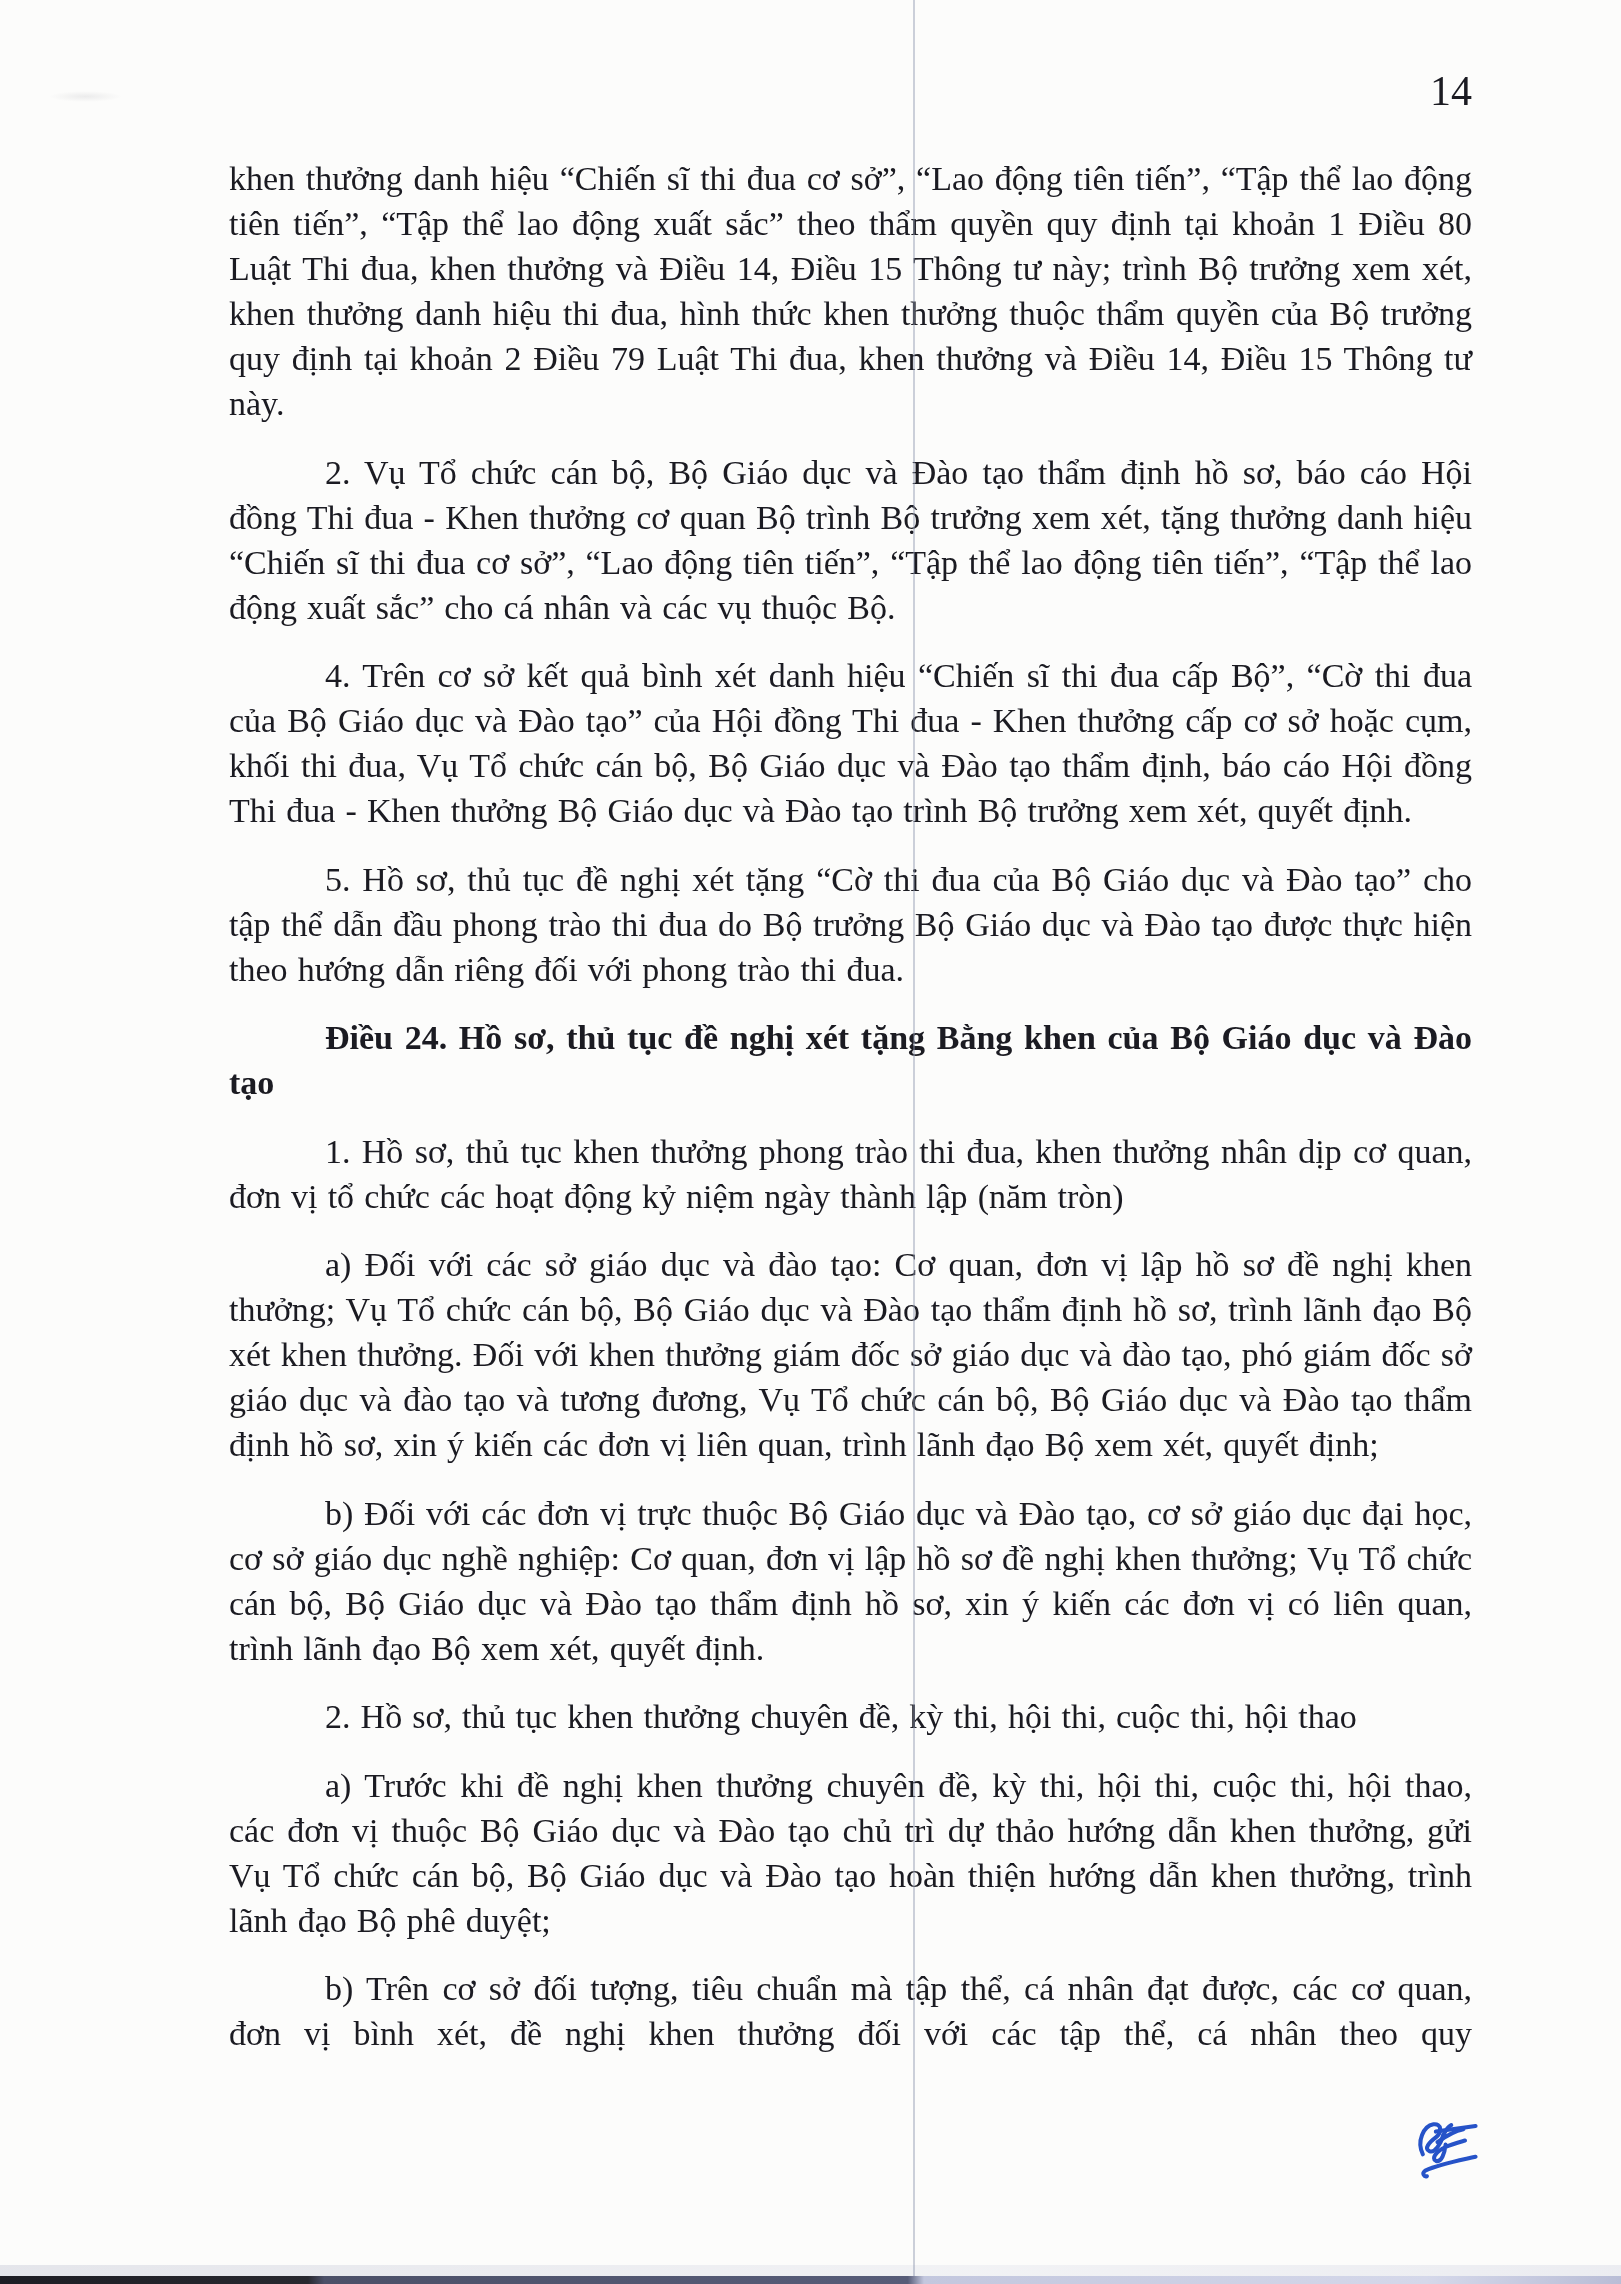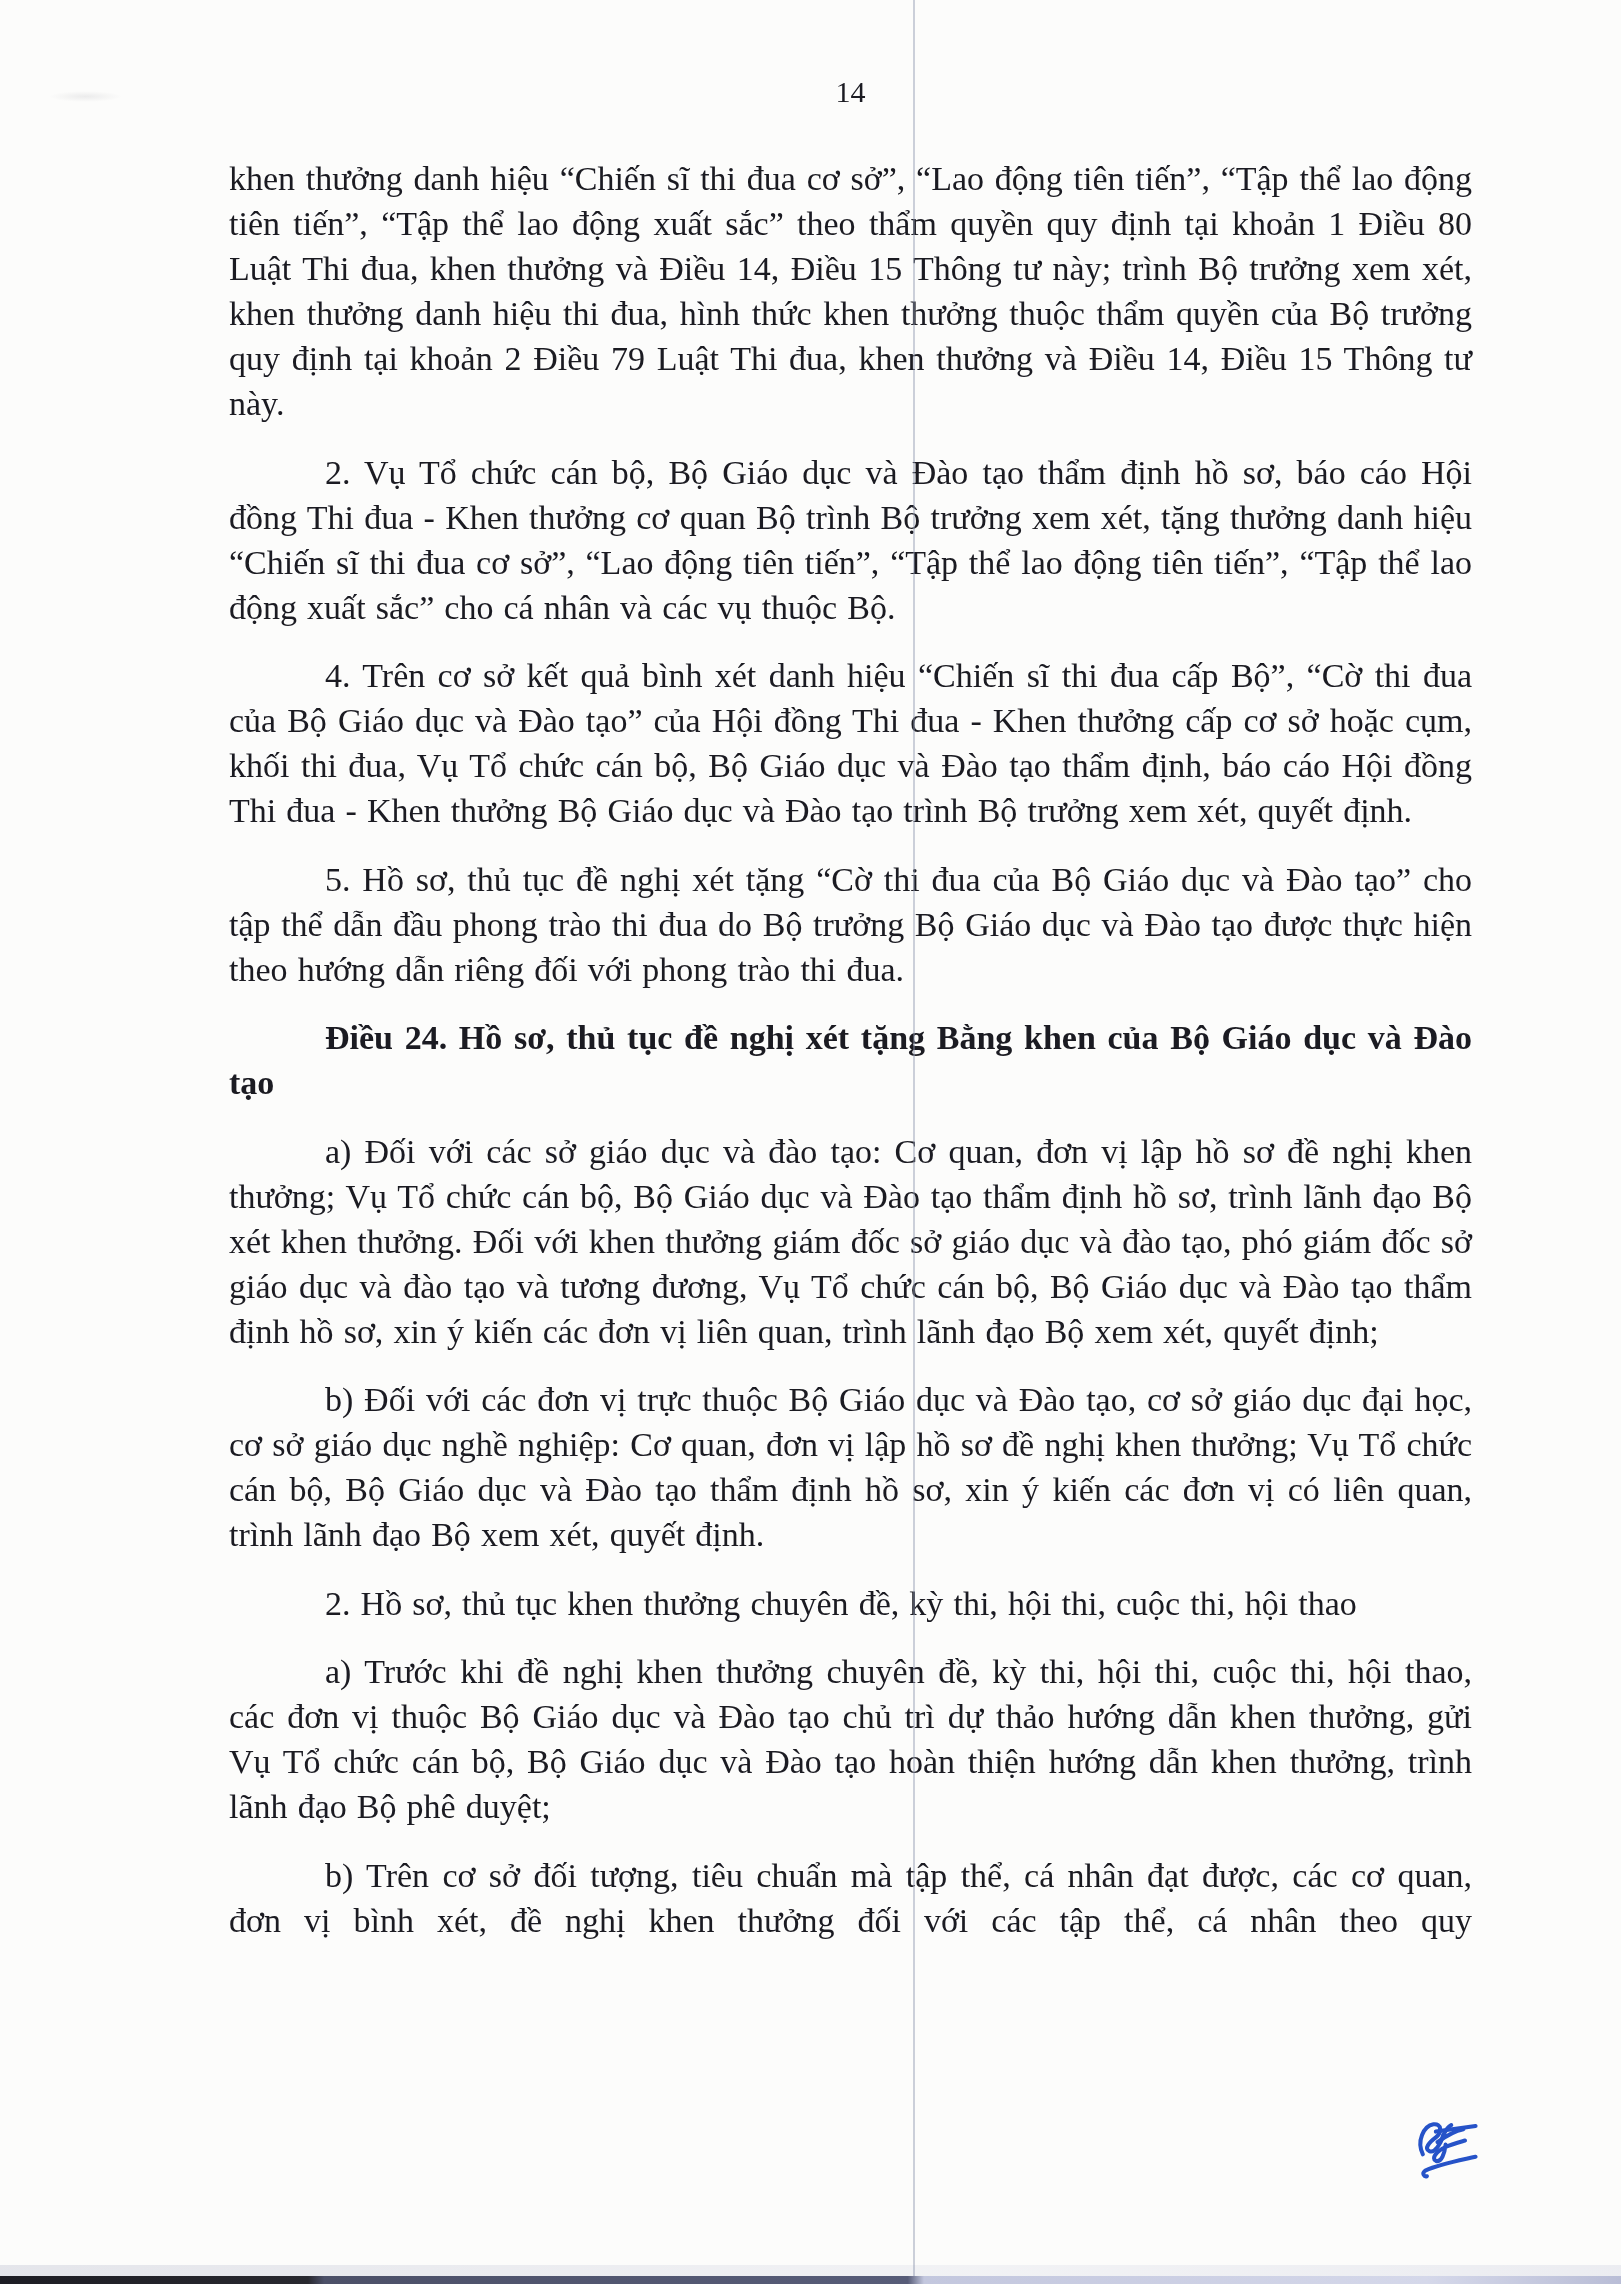--- a/index.html
+++ b/index.html
@@ -33,22 +33,22 @@
   }
   .corner-smudge {
     position: absolute; left: 49px; top: 91px; width: 73px; height: 11.3px;
     background: radial-gradient(ellipse at center, rgba(90,90,100,0.10), rgba(90,90,100,0) 70%);
     z-index: 1;
   }
 
   .page-number {
     position: absolute;
     top: 71px; left: 229px; width: 1243px;
-    text-align: center;
-    font-size: 30px; line-height: 41px;
+    text-align: right;
+    font-size: 42px; line-height: 41px;
     z-index: 2;
     font-family: Liberation Serif, serif;
   }
 
   .text-block {
     position: absolute;
     top: 156px; left: 229px; width: 1243px;
     font-size: 34px;
     line-height: 45px;
     text-align: justify;
@@ -87,20 +87,21 @@
   <p class="no-indent">khen thưởng danh hiệu “Chiến sĩ thi đua cơ sở”, “Lao động tiên tiến”, “Tập thể lao động tiên tiến”, “Tập thể lao động xuất sắc” theo thẩm quyền quy định tại khoản 1 Điều 80 Luật Thi đua, khen thưởng và Điều 14, Điều 15 Thông tư này; trình Bộ trưởng xem xét, khen thưởng danh hiệu thi đua, hình thức khen thưởng thuộc thẩm quyền của Bộ trưởng quy định tại khoản 2 Điều 79 Luật Thi đua, khen thưởng và Điều 14, Điều 15 Thông tư này.</p>
 
   <p>2. Vụ Tổ chức cán bộ, Bộ Giáo dục và Đào tạo thẩm định hồ sơ, báo cáo Hội đồng Thi đua - Khen thưởng cơ quan Bộ trình Bộ trưởng xem xét, tặng thưởng danh hiệu “Chiến sĩ thi đua cơ sở”, “Lao động tiên tiến”, “Tập thể lao động tiên tiến”, “Tập thể lao động xuất sắc” cho cá nhân và các vụ thuộc Bộ.</p>
 
   <p>4. Trên cơ sở kết quả bình xét danh hiệu “Chiến sĩ thi đua cấp Bộ”, “Cờ thi đua của Bộ Giáo dục và Đào tạo” của Hội đồng Thi đua - Khen thưởng cấp cơ sở hoặc cụm, khối thi đua, Vụ Tổ chức cán bộ, Bộ Giáo dục và Đào tạo thẩm định, báo cáo Hội đồng Thi đua - Khen thưởng Bộ Giáo dục và Đào tạo trình Bộ trưởng xem xét, quyết định.</p>
 
   <p>5. Hồ sơ, thủ tục đề nghị xét tặng “Cờ thi đua của Bộ Giáo dục và Đào tạo” cho tập thể dẫn đầu phong trào thi đua do Bộ trưởng Bộ Giáo dục và Đào tạo được thực hiện theo hướng dẫn riêng đối với phong trào thi đua.</p>
 
   <h2 class="heading">Điều 24. Hồ sơ, thủ tục đề nghị xét tặng Bằng khen của Bộ Giáo dục và Đào tạo</h2>
 
+  <p>1. Hồ sơ, thủ tục khen thưởng phong trào thi đua, khen thưởng nhân dịp cơ quan, đơn vị tổ chức các hoạt động kỷ niệm ngày thành lập (năm tròn)</p>
 
   <p>a) Đối với các sở giáo dục và đào tạo: Cơ quan, đơn vị lập hồ sơ đề nghị khen thưởng; Vụ Tổ chức cán bộ, Bộ Giáo dục và Đào tạo thẩm định hồ sơ, trình lãnh đạo Bộ xét khen thưởng. Đối với khen thưởng giám đốc sở giáo dục và đào tạo, phó giám đốc sở giáo dục và đào tạo và tương đương, Vụ Tổ chức cán bộ, Bộ Giáo dục và Đào tạo thẩm định hồ sơ, xin ý kiến các đơn vị liên quan, trình lãnh đạo Bộ xem xét, quyết định;</p>
 
   <p>b) Đối với các đơn vị trực thuộc Bộ Giáo dục và Đào tạo, cơ sở giáo dục đại học, cơ sở giáo dục nghề nghiệp: Cơ quan, đơn vị lập hồ sơ đề nghị khen thưởng; Vụ Tổ chức cán bộ, Bộ Giáo dục và Đào tạo thẩm định hồ sơ, xin ý kiến các đơn vị có liên quan, trình lãnh đạo Bộ xem xét, quyết định.</p>
 
   <p>2. Hồ sơ, thủ tục khen thưởng chuyên đề, kỳ thi, hội thi, cuộc thi, hội thao</p>
 
   <p>a) Trước khi đề nghị khen thưởng chuyên đề, kỳ thi, hội thi, cuộc thi, hội thao, các đơn vị thuộc Bộ Giáo dục và Đào tạo chủ trì dự thảo hướng dẫn khen thưởng, gửi Vụ Tổ chức cán bộ, Bộ Giáo dục và Đào tạo hoàn thiện hướng dẫn khen thưởng, trình lãnh đạo Bộ phê duyệt;</p>
 
   <p class="justify-last">b) Trên cơ sở đối tượng, tiêu chuẩn mà tập thể, cá nhân đạt được, các cơ quan, đơn vị bình xét, đề nghị khen thưởng đối với các tập thể, cá nhân theo quy</p>

